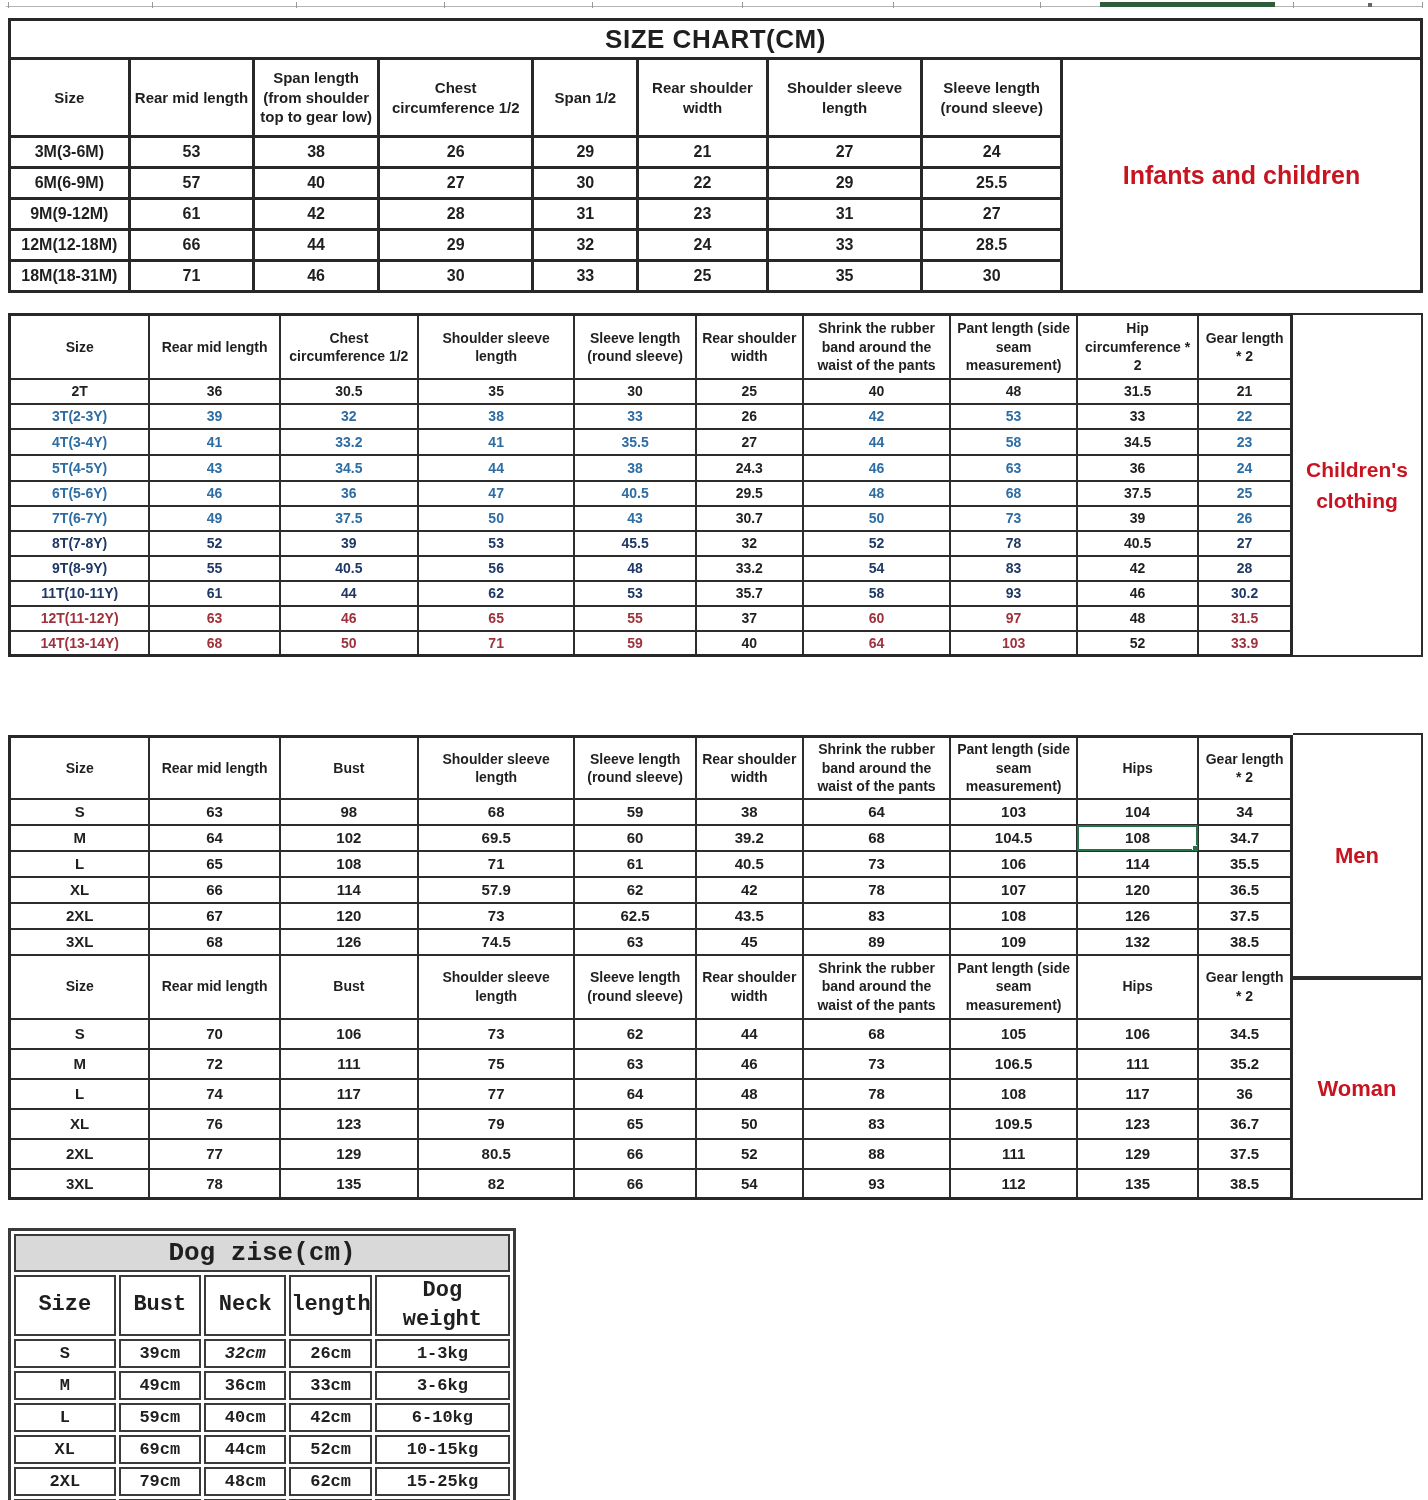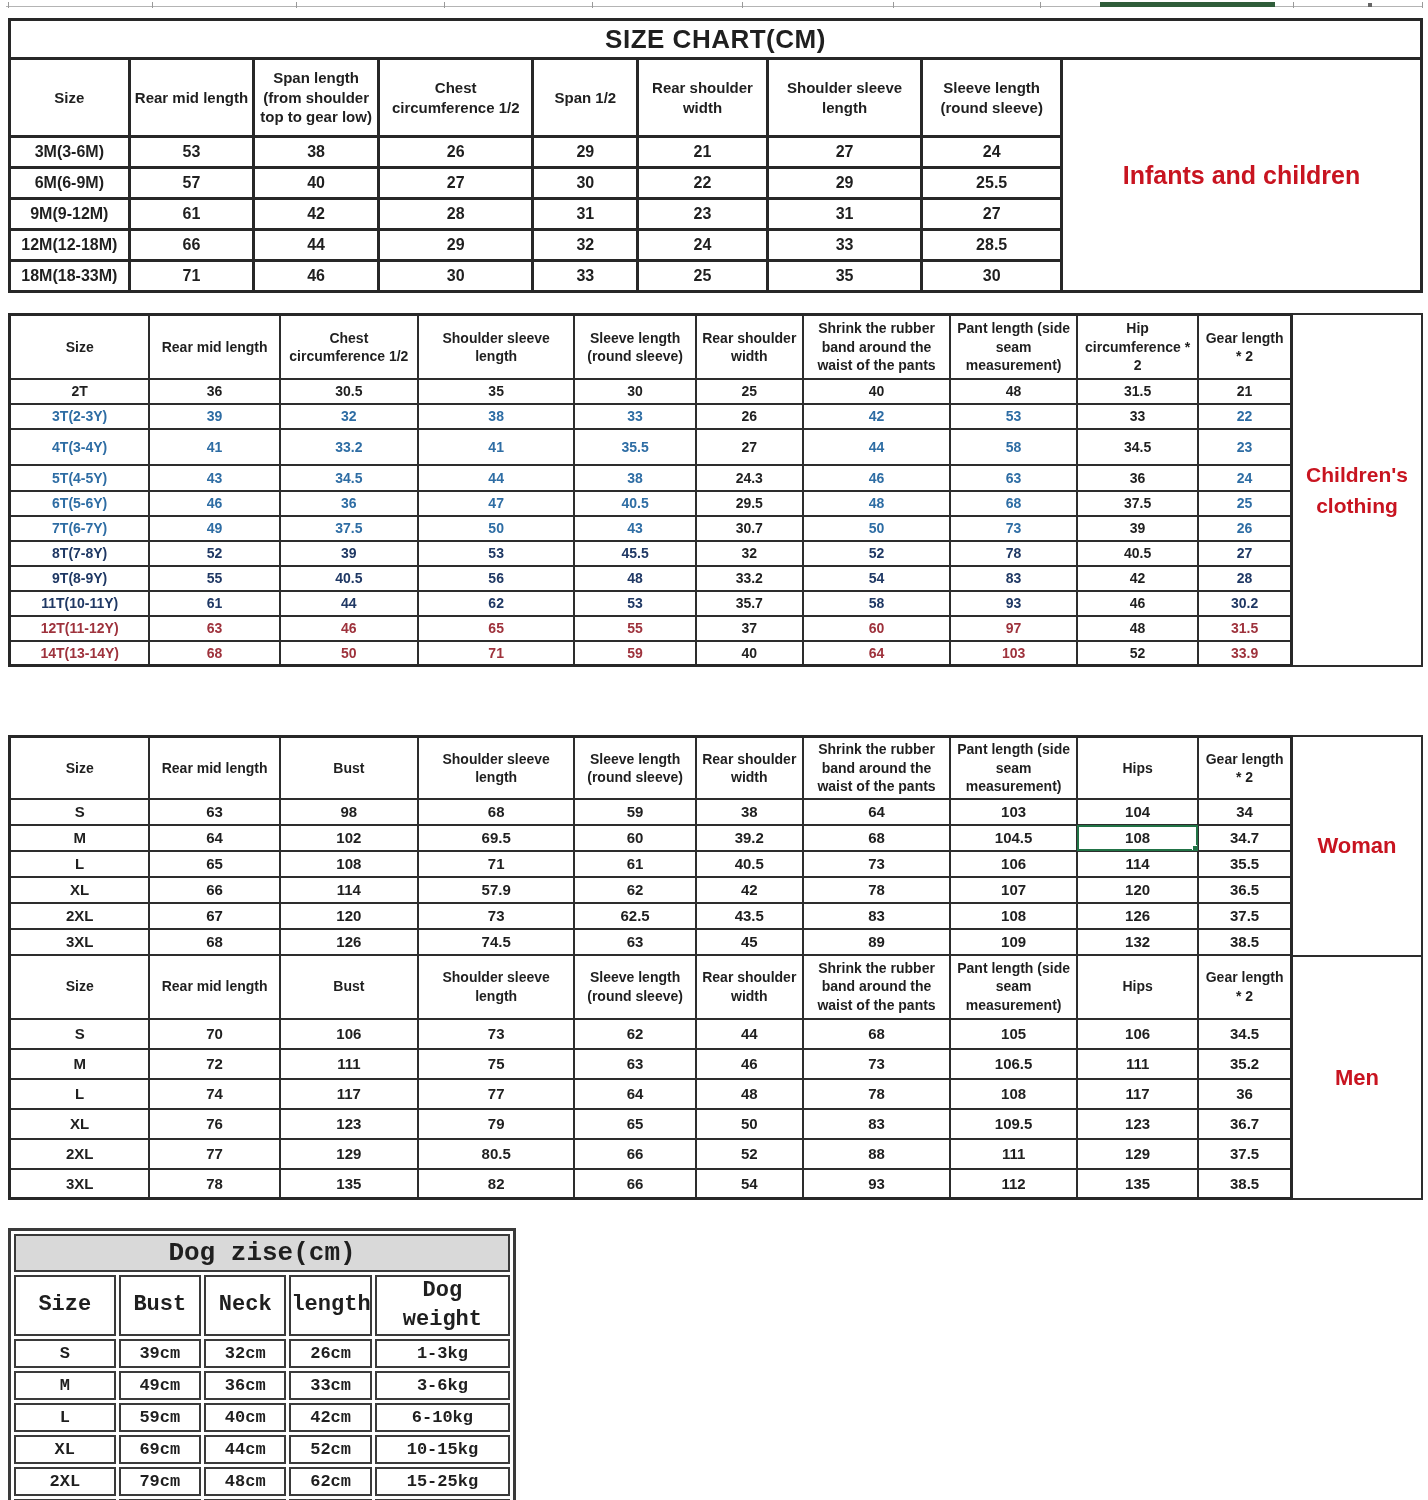--- a/index.html
+++ b/index.html
@@ -118,21 +118,21 @@
               <td style="font-size: 16px; color: rgb(31, 31, 31);">12M(12-18M)</td>
               <td style="font-size: 16px; color: rgb(31, 31, 31);">66</td>
               <td style="font-size: 16px; color: rgb(31, 31, 31);">44</td>
               <td style="font-size: 16px; color: rgb(31, 31, 31);">29</td>
               <td style="font-size: 16px; color: rgb(31, 31, 31);">32</td>
               <td style="font-size: 16px; color: rgb(31, 31, 31);">24</td>
               <td style="font-size: 16px; color: rgb(31, 31, 31);">33</td>
               <td style="font-size: 16px; color: rgb(31, 31, 31);">28.5</td>
             </tr>
             <tr style="height: 31px;">
-              <td style="font-size: 16px; color: rgb(31, 31, 31);">18M(18-33M)</td>
+              <td style="font-size: 16px; color: rgb(31, 31, 31);">18M(18-31M)</td>
               <td style="font-size: 16px; color: rgb(31, 31, 31);">71</td>
               <td style="font-size: 16px; color: rgb(31, 31, 31);">46</td>
               <td style="font-size: 16px; color: rgb(31, 31, 31);">30</td>
               <td style="font-size: 16px; color: rgb(31, 31, 31);">33</td>
               <td style="font-size: 16px; color: rgb(31, 31, 31);">25</td>
               <td style="font-size: 16px; color: rgb(31, 31, 31);">35</td>
               <td style="font-size: 16px; color: rgb(31, 31, 31);">30</td>
             </tr>
           </tbody>
         </table>
@@ -186,21 +186,21 @@
             <td style="font-size: 14px; color: rgb(46, 109, 164);">39</td>
             <td style="font-size: 14px; color: rgb(46, 109, 164);">32</td>
             <td style="font-size: 14px; color: rgb(46, 109, 164);">38</td>
             <td style="font-size: 14px; color: rgb(46, 109, 164);">33</td>
             <td style="font-size: 14px; color: rgb(31, 31, 31);">26</td>
             <td style="font-size: 14px; color: rgb(46, 109, 164);">42</td>
             <td style="font-size: 14px; color: rgb(46, 109, 164);">53</td>
             <td style="font-size: 14px; color: rgb(31, 31, 31);">33</td>
             <td style="font-size: 14px; color: rgb(46, 109, 164);">22</td>
           </tr>
-          <tr style="height: 36px;">
+          <tr style="height: 26px;">
             <td style="font-size: 14px; color: rgb(46, 109, 164);">4T(3-4Y)</td>
             <td style="font-size: 14px; color: rgb(46, 109, 164);">41</td>
             <td style="font-size: 14px; color: rgb(46, 109, 164);">33.2</td>
             <td style="font-size: 14px; color: rgb(46, 109, 164);">41</td>
             <td style="font-size: 14px; color: rgb(46, 109, 164);">35.5</td>
             <td style="font-size: 14px; color: rgb(31, 31, 31);">27</td>
             <td style="font-size: 14px; color: rgb(46, 109, 164);">44</td>
             <td style="font-size: 14px; color: rgb(46, 109, 164);">58</td>
             <td style="font-size: 14px; color: rgb(31, 31, 31);">34.5</td>
             <td style="font-size: 14px; color: rgb(46, 109, 164);">23</td>
@@ -488,22 +488,22 @@
             <td style="font-size: 15px; color: rgb(31, 31, 31);">54</td>
             <td style="font-size: 15px; color: rgb(31, 31, 31);">93</td>
             <td style="font-size: 15px; color: rgb(31, 31, 31);">112</td>
             <td style="font-size: 15px; color: rgb(31, 31, 31);">135</td>
             <td style="font-size: 15px; color: rgb(31, 31, 31);">38.5</td>
           </tr>
         </tbody>
       </table>
     </div>
   <div class="right-col">
+    <div class="side-label label-men">Men</div>
     <div class="side-label label-woman">Woman</div>
-    <div class="side-label label-men">Men</div>
   </div>
 </section>
 
 <section class="abs" style="top:1228px;left:8px;">
   <div id="mount-dog">
       <table class="dogt" style="width: 508px;">
         <colgroup>
           <col style="width: 20.9901%;">
           <col style="width: 17.0297%;">
           <col style="width: 17.0297%;">
@@ -517,21 +517,21 @@
           <tr style="height: 34px;">
             <th style="font-size: 22px; line-height: 1.3;">Size</th>
             <th style="font-size: 22px; line-height: 1.3;">Bust</th>
             <th style="font-size: 22px; line-height: 1.3;">Neck</th>
             <th style="font-size: 22px; line-height: 1.3;">length</th>
             <th style="font-size: 22px; line-height: 1.3;">Dog weight</th>
           </tr>
           <tr style="height: 25px;">
             <td style="font-size: 17px; color: rgb(31, 31, 31);">S</td>
             <td style="font-size: 17px; color: rgb(31, 31, 31);">39cm</td>
-            <td style="font-size: 17px; color: rgb(31, 31, 31);">32cm</td>
+            <td style="font-size: 17px; color: rgb(31, 31, 31); font-style: italic;">32cm</td>
             <td style="font-size: 17px; color: rgb(31, 31, 31);">26cm</td>
             <td style="font-size: 17px; color: rgb(31, 31, 31);">1-3kg</td>
           </tr>
           <tr style="height: 25px;">
             <td style="font-size: 17px; color: rgb(31, 31, 31);">M</td>
             <td style="font-size: 17px; color: rgb(31, 31, 31);">49cm</td>
             <td style="font-size: 17px; color: rgb(31, 31, 31);">36cm</td>
             <td style="font-size: 17px; color: rgb(31, 31, 31);">33cm</td>
             <td style="font-size: 17px; color: rgb(31, 31, 31);">3-6kg</td>
           </tr>

